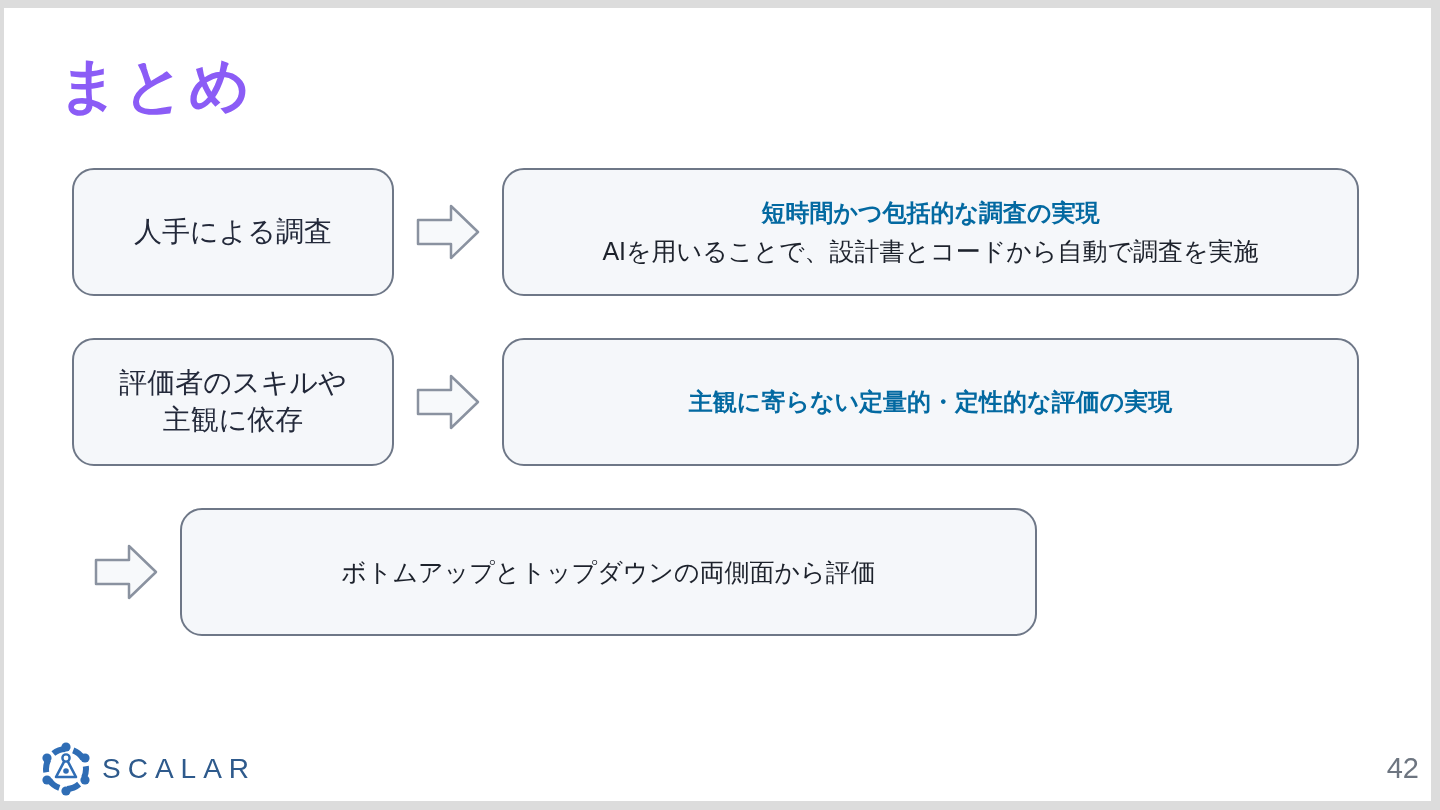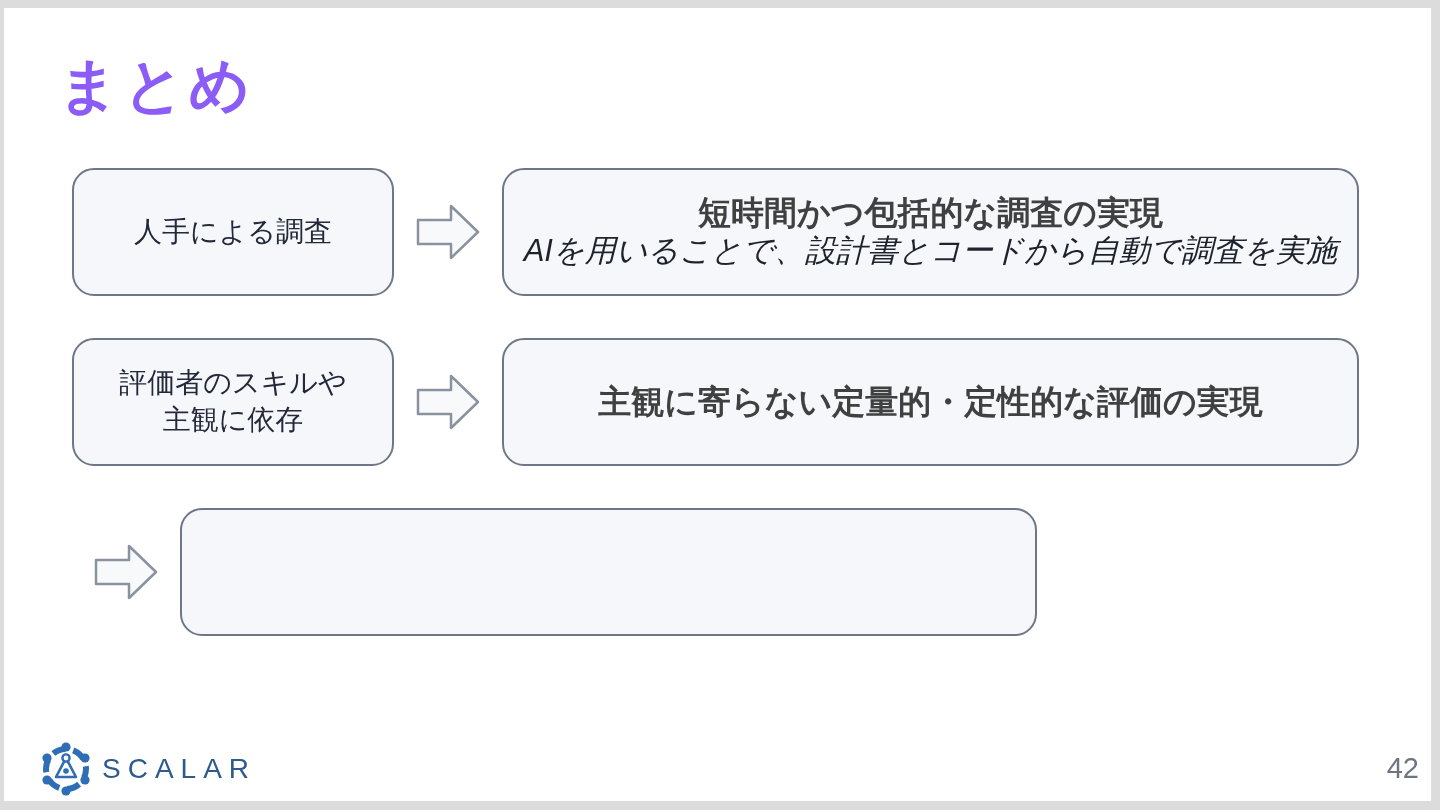--- a/index.html
+++ b/index.html
@@ -60,30 +60,29 @@
     border:2px solid #6e7787;
     border-radius:22px;
     display:flex;
     flex-direction:column;
     align-items:center;
     justify-content:center;
     text-align:center;
     color:#1d222c;
   }
   .solution-title {
-    font-size:33px;
+    font-size:24px;
     font-weight:700;
-    color:#404040;
+    color:#0369a1;
     line-height:38px;
   }
   .solution-desc {
-    font-size:31px;
+    font-size:25px;
     font-weight:400;
     line-height:38px;
-    font-style:italic;
   }
   .footer {
     position:absolute;
     left:34px; top:730px;
     height:62px;
     display:flex;
     align-items:center;
   }
   .logo-icon { width:56px; height:56px; }
   .brand-wordmark {
@@ -141,20 +140,21 @@
     </div>
   </div>
 
   <div class="row row-3">
     <div class="arrow-wrap">
       <svg width="64" height="58" viewBox="0 0 64 58">
         <polygon points="2,17 35,17 35,3 62,29 35,55 35,41 2,41" fill="#f7f9fb" stroke="#8a92a0" stroke-width="2.5" stroke-linejoin="round"></polygon>
       </svg>
     </div>
     <div class="solution-box">
+      <div class="solution-desc">ボトムアップとトップダウンの両側面から評価</div>
     </div>
   </div>
 
   <div class="footer">
     <svg class="logo-icon" viewBox="0 0 56 56">
       <g fill="none" stroke="#2f6db5">
         <circle cx="28" cy="28" r="20" stroke-width="6" stroke-dasharray="13 8" stroke-dashoffset="4"></circle>
       </g>
       <g fill="#2f6db5">
         <circle cx="28" cy="6" r="4.6"></circle>

